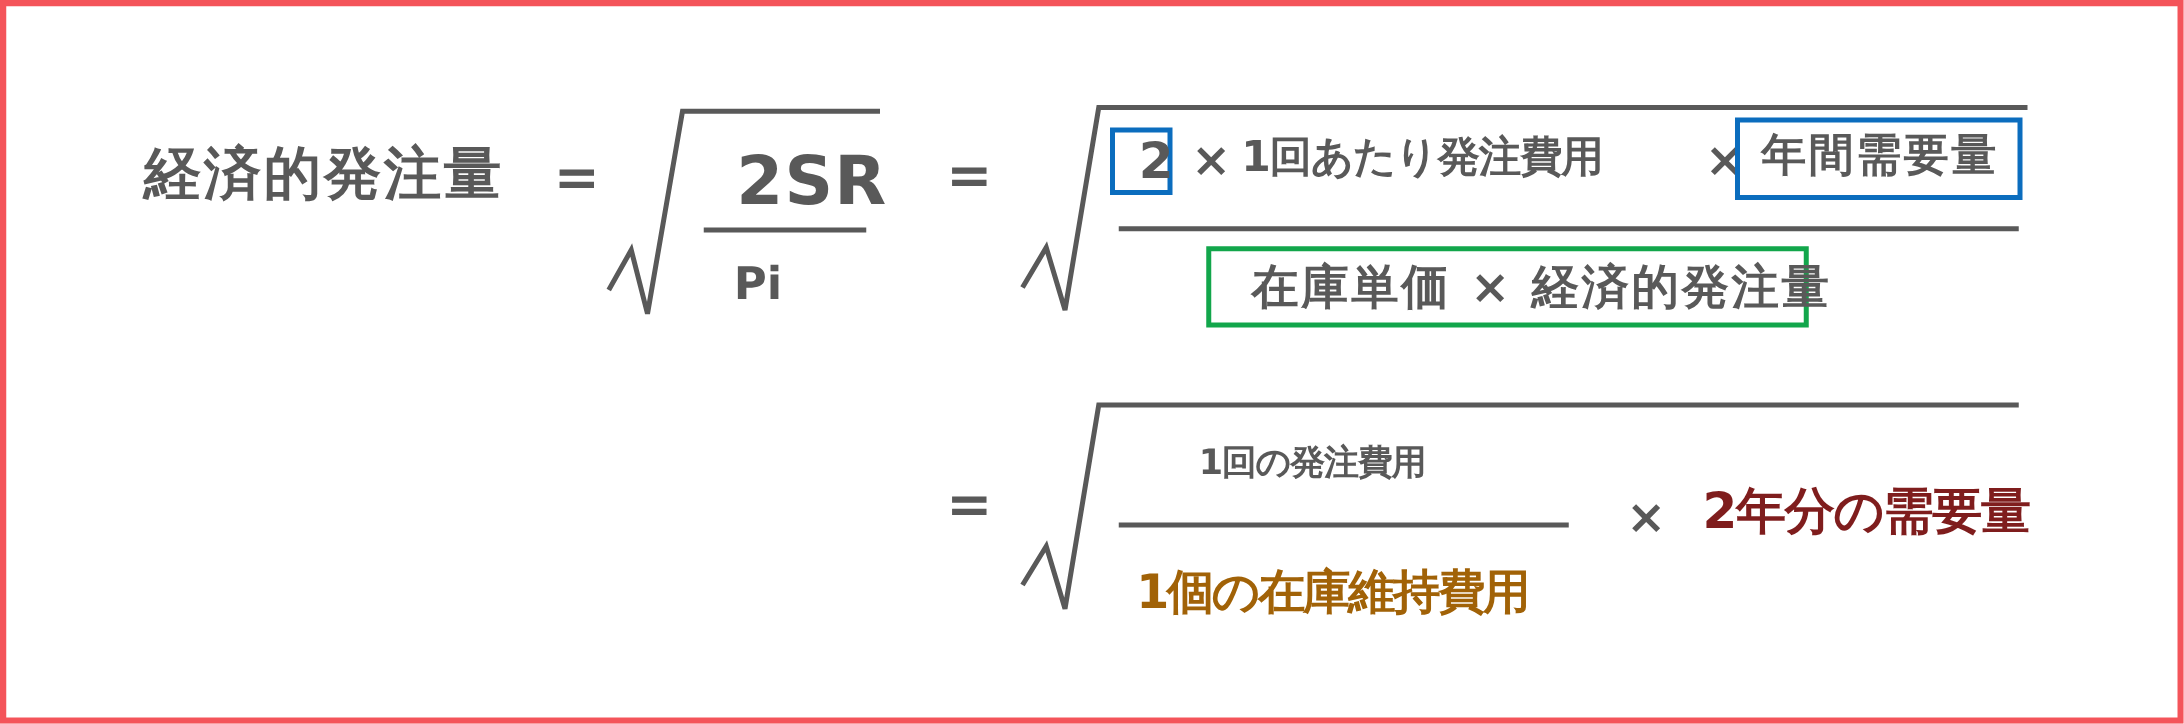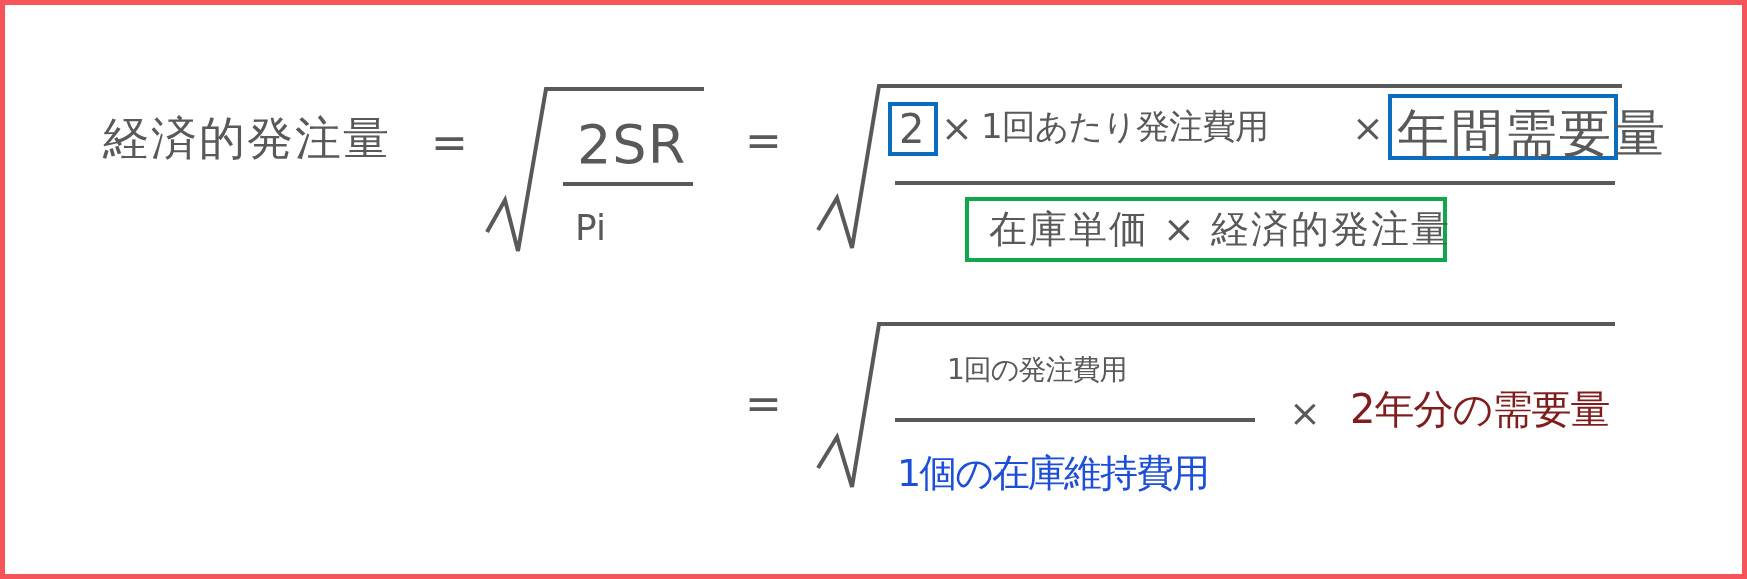--- a/index.html
+++ b/index.html
@@ -8,28 +8,29 @@
     position: absolute; left: 0; top: 0;
     width: 1747px; height: 579px;
     box-sizing: border-box;
     border: 5px solid #F4545A;
     background: #ffffff;
   }
   .lines { position: absolute; left: 0; top: 0; width: 1747px; height: 579px; }
   .t {
     position: absolute;
     font-family: "DejaVu Sans", "Liberation Sans", sans-serif;
-    font-weight: normal;
+    font-weight: bold;
     color: #595959;
     white-space: nowrap;
     line-height: 1;
+    margin-left: 12px;
   }
   .gray { color: #595959; }
   .blue { color: #7f1d1d; }
-  .green { color: #1d4ed8; }
+  .green { color: #a16207; }
   .box-blue {
     position: absolute; box-sizing: border-box;
     border: 4px solid #0B6DBE;
   }
   .box-green {
     position: absolute; box-sizing: border-box;
     border: 4px solid #12A64B;
   }
 </style>
 </head>
@@ -57,21 +58,21 @@
 
   <div class="t gray" style="left:740px; top:114px; font-size:44px;">=</div>
 
   <div class="box-blue" style="left:883px; top:97px; width:50px; height:54px;"></div>
   <div class="t gray" style="left:894px; top:104px; font-size:40px;">2</div>
   <div class="t gray" style="left:936px; top:104px; font-size:38px;">×</div>
   <div class="t gray" style="left:976px; top:104px; font-size:34px; letter-spacing:-1px;">1回あたり発注費用</div>
   <div class="t gray" style="left:1347px; top:104px; font-size:38px;">×</div>
 
   <div class="box-blue" style="left:1383px; top:89px; width:230px; height:66px;"></div>
-  <div class="t gray" style="left:1392px; top:102px; font-size:52px; letter-spacing:2px;">年間需要量</div>
+  <div class="t gray" style="left:1392px; top:102px; font-size:36px; letter-spacing:2px;">年間需要量</div>
 
   <div class="box-green" style="left:960px; top:192px; width:482px; height:65px;"></div>
   <div class="t gray" style="left:984px; top:205px; font-size:38px; letter-spacing:2px;">在庫単価 × 経済的発注量</div>
 
   <div class="t gray" style="left:740px; top:377px; font-size:44px;">=</div>
   <div class="t gray" style="left:942px; top:351px; font-size:28px; letter-spacing:-1px;">1回の発注費用</div>
   <div class="t green" style="left:892px; top:449px; font-size:38px; letter-spacing:-2px;">1個の在庫維持費用</div>
   <div class="t gray" style="left:1284px; top:389px; font-size:38px;">×</div>
   <div class="t blue" style="left:1345px; top:384px; font-size:40px; letter-spacing:-1px;">2年分の需要量</div>
 

